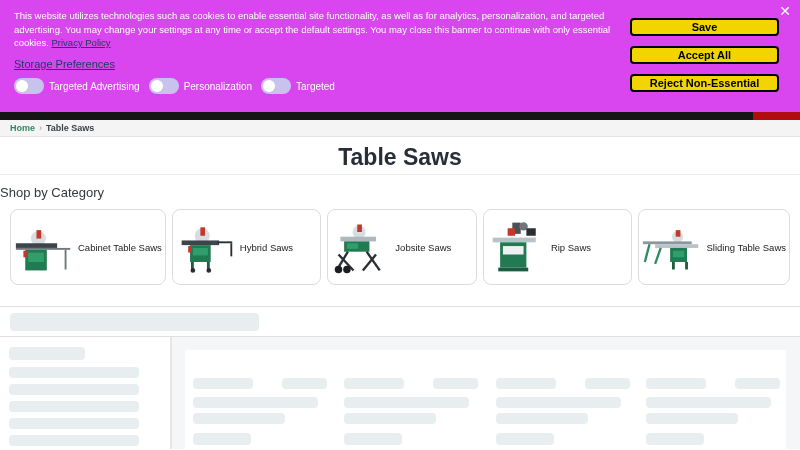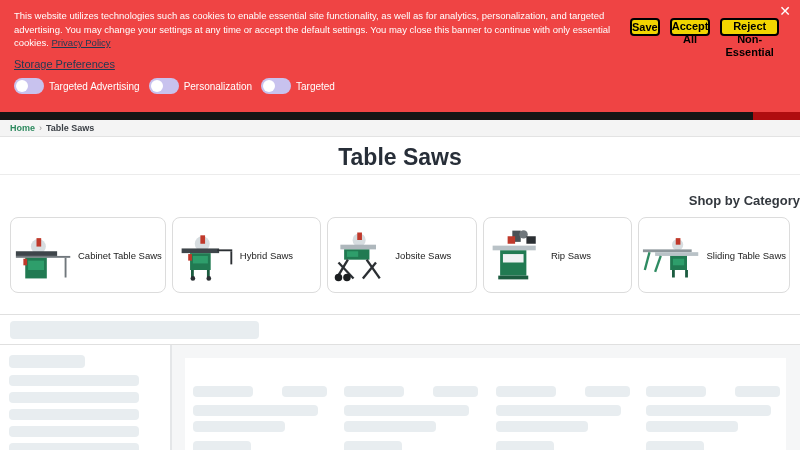--- a/index.html
+++ b/index.html
@@ -1,51 +1,51 @@
 <!DOCTYPE html>
 <html><head>
 <meta charset="utf-8">
 <style>
   * { margin:0; padding:0; box-sizing:border-box; }
   html,body { width:800px; height:450px; overflow:hidden; background:#fff;
               font-family:"Liberation Sans", sans-serif; }
   .page { position:relative; width:800px; height:450px; }
 
   
-  .cookie-banner { position:relative; width:800px; height:112px; background:#ef4444; color:#fff; }
+  .cookie-banner { position:relative; width:800px; height:112px; background:#d946ef; color:#fff; }
   .banner-text { position:absolute; left:14px; top:9px; width:606px; font-size:9.5px; line-height:13.5px; color:#fff; }
   .banner-text a, .storage-link { color:#1d3a55; text-decoration:underline; cursor:pointer; }
   .storage-link { position:absolute; left:14px; top:58px; font-size:11px; }
   .toggle-row { position:absolute; left:14px; top:78px; display:flex; align-items:center; gap:9px; }
   .toggle-item { display:flex; align-items:center; gap:5px; }
   .toggle { width:30px; height:16px; border-radius:8px; background:#c8c2ee; position:relative; cursor:pointer; flex-shrink:0; }
   .toggle .knob { position:absolute; left:2px; top:2px; width:12px; height:12px; border-radius:50%; background:#fff; }
   .toggle-label { font-size:10px; color:#fff; }
-  .banner-buttons { position:absolute; top:18px; right:21px; width:149px; display:flex; flex-direction:row; gap:10px; }
+  .banner-buttons { position:absolute; top:18px; right:21px; width:149px; display:flex; flex-direction:column; gap:10px; }
   .banner-btn { height:18px; background:#f2d500; border:2px solid #000; border-radius:4px;
                 font-family:"Liberation Sans", sans-serif; font-size:11px; font-weight:bold; color:#000;
                 line-height:13px; cursor:pointer; }
   .banner-close { position:absolute; top:2px; right:9px; background:none; border:none; color:#fff;
                   font-size:14px; line-height:18px; cursor:pointer; font-family:"Liberation Sans", sans-serif; }
 
   
   .header-bar { position:relative; width:800px; height:8px; background:#151515; }
   .header-bar .red-seg { position:absolute; right:0; top:0; width:47px; height:8px; background:#b00d10; }
 
   
   .breadcrumb { height:17px; background:#f4f4f4; border-bottom:1px solid #e3e3e3;
                 display:flex; align-items:center; gap:4px; padding:0 10px; font-size:9px; }
   .crumb-home { color:#2d8a5f; font-weight:bold; cursor:pointer; }
   .crumb-sep { color:#999; }
   .crumb-current { color:#3a3f45; font-weight:bold; }
 
   
   .page-title { padding-top:7px; height:35px; text-align:center; font-size:23px; font-weight:bold; color:#272e38; }
   .divider { border-top:1px solid #ececec; margin-top:2px; }
-  .section-heading { margin-top:19px; text-align:right; font-size:13px; font-weight:bold; color:#33383e; height:14px; line-height:14px; }
+  .section-heading { margin-top:11px; text-align:left; font-size:13px; font-weight:normal; color:#33383e; height:14px; line-height:14px; }
 
   
   .cards { display:flex; gap:6px; padding:0 10px; margin-top:9px; height:76px; }
   .card { flex:1; background:#fff; border:1px solid #dcdcdc; border-radius:8px;
           display:flex; align-items:center; padding:8px 3px; cursor:pointer; }
   .card-img { width:60px; height:58px; flex-shrink:0; }
   .card-label { font-size:9.5px; color:#222; margin-left:4px; white-space:nowrap; }
 
   
   .filter-strip { margin-top:21px; height:31px; border-top:1px solid #e0e0e0; border-bottom:1px solid #e0e0e0; position:relative; background:#fff; }

